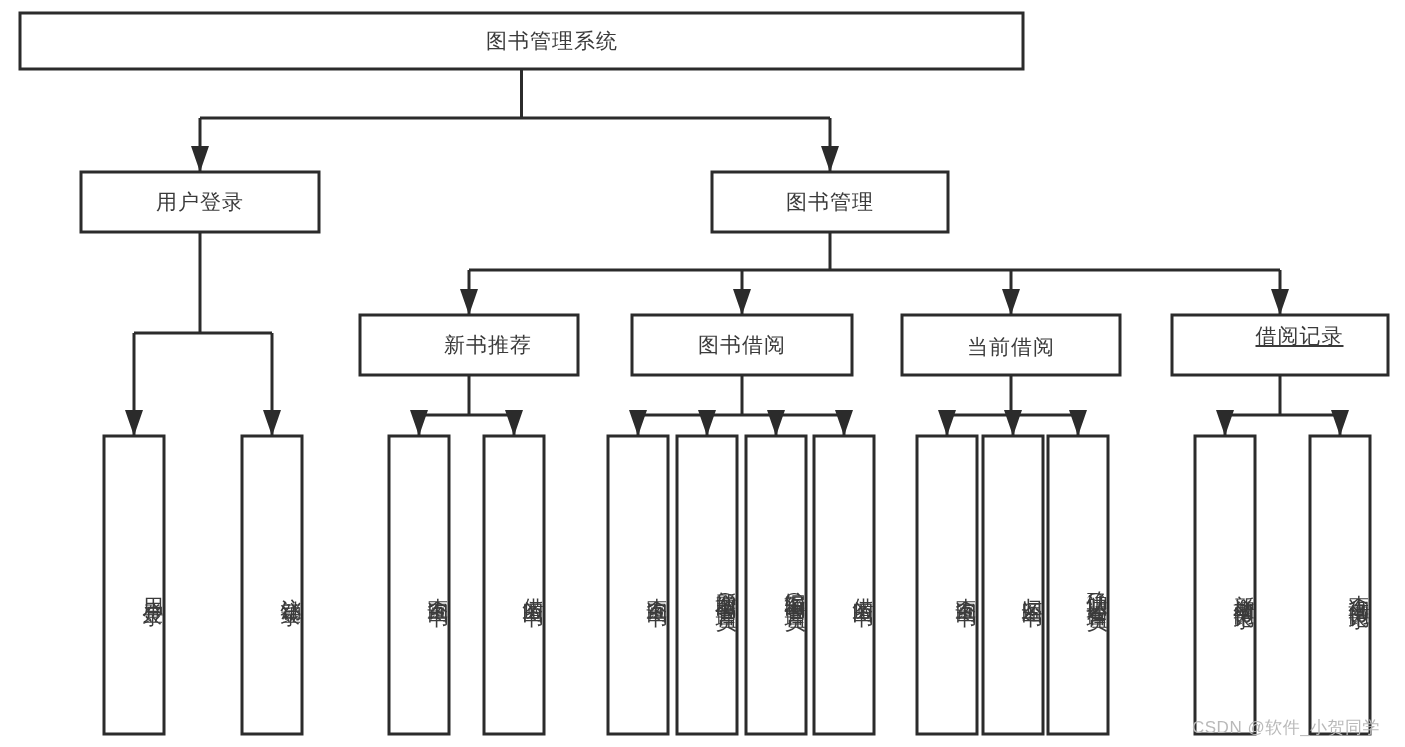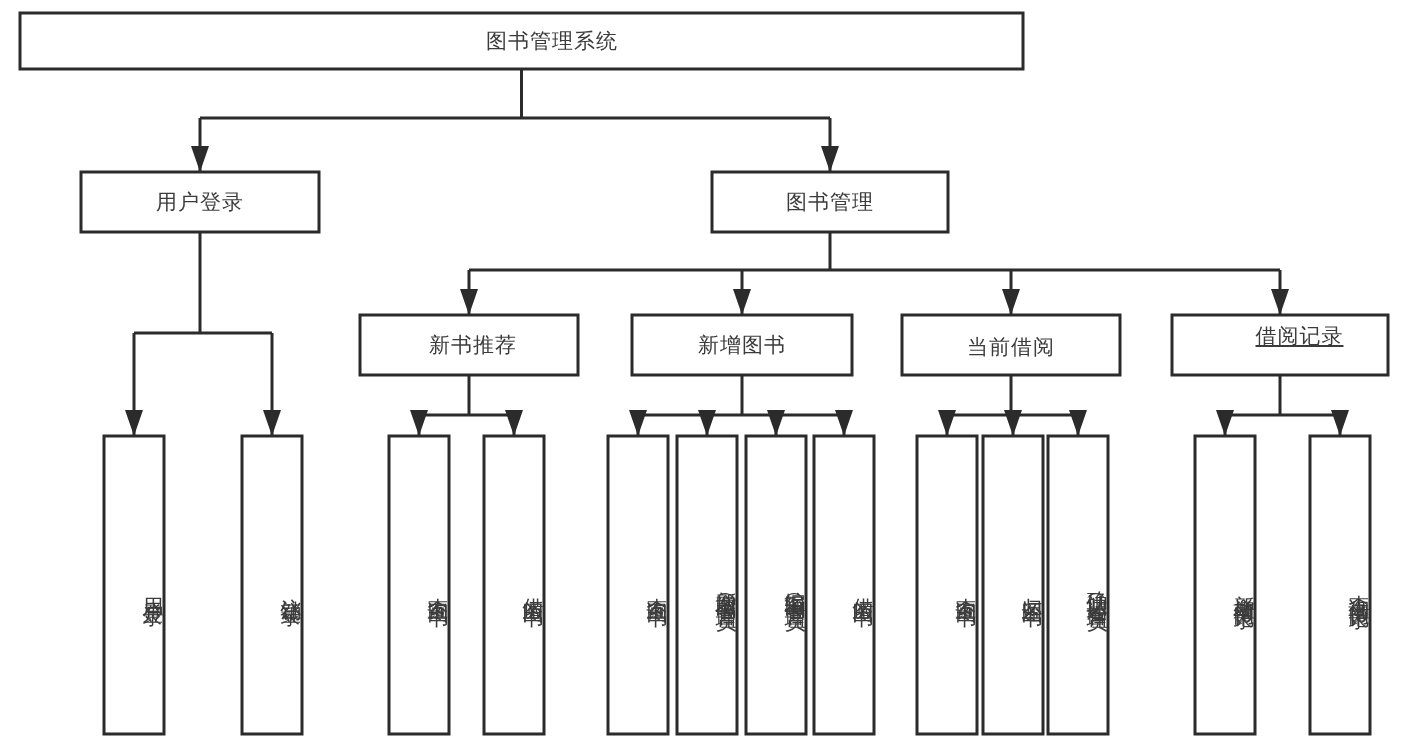--- a/index.html
+++ b/index.html
@@ -161,31 +161,32 @@
         <polygon points="1331,410 1349,410 1340,436" class="arrow-head"></polygon>
       </g>
   </svg>
 
   <div id="labels-layer">
       <div class="node-label-h" style="left: 20px; top: 13px; width: 1064px; height: 56px;">图书管理系统</div>
       <div class="node-label-h" style="left: 81px; top: 172px; width: 238px; height: 60px;">用户登录</div>
       <div class="node-label-v" style="left: 104px; top: 436px; width: 60px; height: 298px;">用户登录</div>
       <div class="node-label-v" style="left: 242px; top: 436px; width: 60px; height: 298px;">注销登录</div>
       <div class="node-label-h" style="left: 712px; top: 172px; width: 236px; height: 60px; border-radius: 11px;">图书管理</div>
-      <div class="node-label-h" style="left: 364px; top: 315px; width: 218px; height: 60px;">新书推荐</div>
+      <div class="node-label-h" style="left: 379px; top: 315px; width: 218px; height: 60px;">新书推荐</div>
       <div class="node-label-v" style="left: 389px; top: 436px; width: 60px; height: 298px;">查询图书</div>
       <div class="node-label-v" style="left: 484px; top: 436px; width: 60px; height: 298px;">借阅图书</div>
-      <div class="node-label-h" style="left: 632px; top: 315px; width: 220px; height: 60px;">新增图书</div>
+      <div class="node-label-h" style="left: 632px; top: 315px; width: 220px; height: 60px;">图书借阅</div>
       <div class="node-label-v" style="left: 608px; top: 436px; width: 60px; height: 298px;">查询图书</div>
       <div class="node-label-v" style="left: 677px; top: 436px; width: 60px; height: 298px;">新增图书（管理员）</div>
       <div class="node-label-v" style="left: 746px; top: 436px; width: 60px; height: 298px;">编辑图书（管理员）</div>
       <div class="node-label-v" style="left: 814px; top: 436px; width: 60px; height: 298px;">借阅图书</div>
       <div class="node-label-h" style="left: 902px; top: 315px; width: 218px; height: 64px;">当前借阅</div>
       <div class="node-label-v" style="left: 917px; top: 436px; width: 60px; height: 298px;">查询图书</div>
       <div class="node-label-v" style="left: 983px; top: 436px; width: 60px; height: 298px;">归还图书</div>
       <div class="node-label-v" style="left: 1048px; top: 436px; width: 60px; height: 298px;">确认归还（管理员）</div>
       <div class="node-label-h" style="left: 1172px; top: 306px; width: 255px; height: 60px; text-decoration: underline;">借阅记录</div>
       <div class="node-label-v" style="left: 1195px; top: 436px; width: 60px; height: 298px;">新增借阅记录</div>
       <div class="node-label-v" style="left: 1310px; top: 436px; width: 60px; height: 298px;">查询借阅记录</div>
     </div>
 
+  <div class="watermark" style="left: 1192px; top: 716px;">CSDN @软件_小贺同学</div>
 
 </div>
 
 </body></html>

